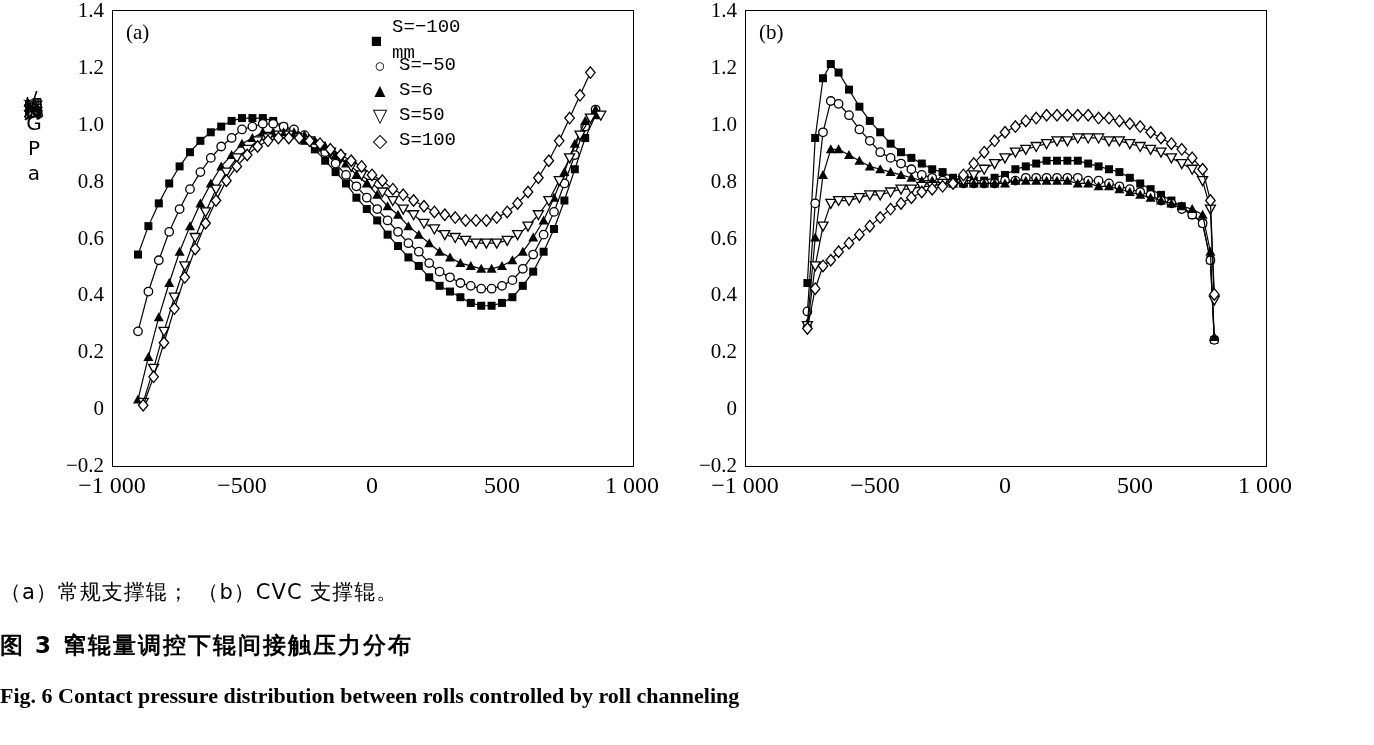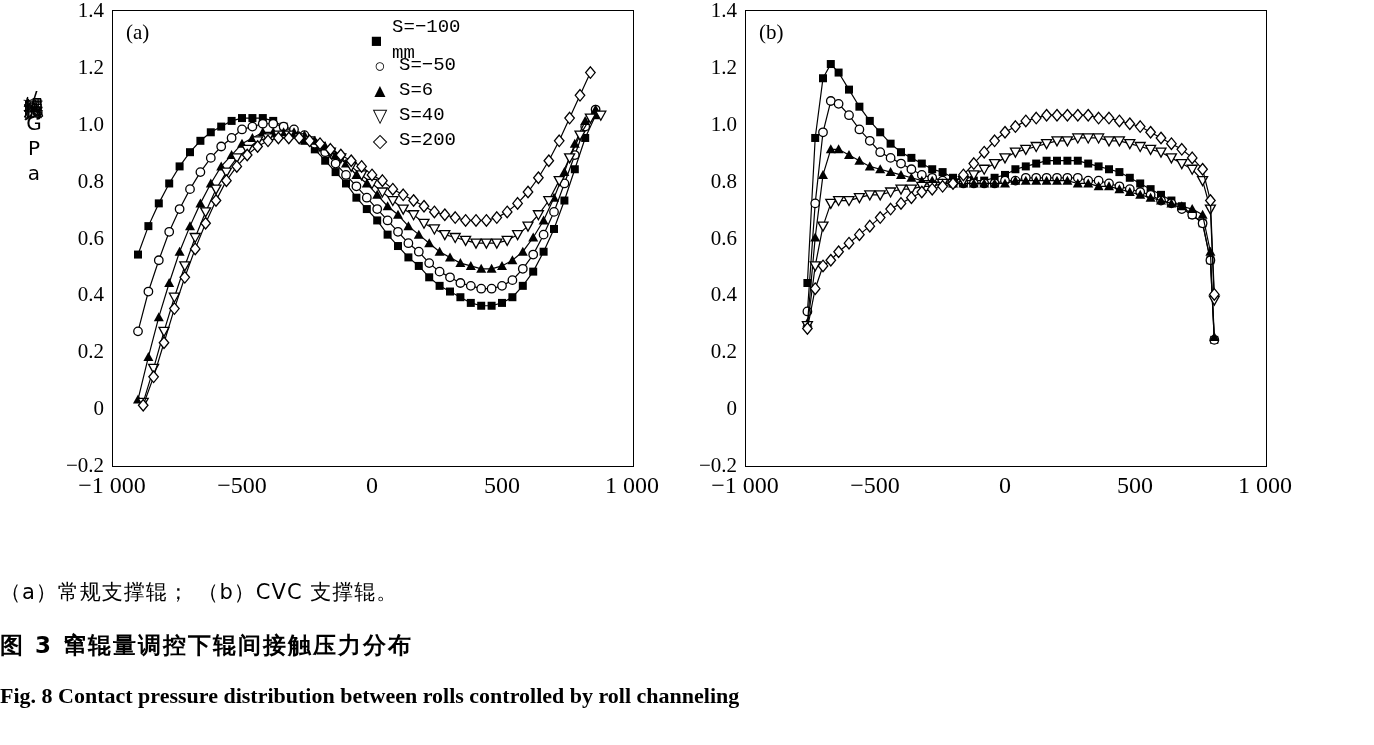--- a/index.html
+++ b/index.html
@@ -74,25 +74,25 @@
       <div class="row">
           <span class="mk">○</span>
           <span class="tx">S=−50</span>
         </div>
       <div class="row">
           <span class="mk">▲</span>
           <span class="tx">S=6</span>
         </div>
       <div class="row">
           <span class="mk">▽</span>
-          <span class="tx">S=40</span>
+          <span class="tx">S=50</span>
         </div>
       <div class="row">
           <span class="mk">◇</span>
-          <span class="tx">S=200</span>
+          <span class="tx">S=100</span>
         </div>
     </div>
 
     <svg id="svgA" width="520" height="455">
         <defs>
           <clipPath id="svgA-clip">
             <rect x="0" y="0" width="520" height="455"></rect>
           </clipPath>
         </defs>
         <g clip-path="url(#svgA-clip)">
@@ -573,15 +573,15 @@
           <polygon points="457.6,153.5 462.35,159.25 457.6,165 452.85,159.25" fill="#fff" stroke="#000" stroke-width="1.3"></polygon>
           <polygon points="465.40000000000003,184.78125 470.15000000000003,190.53125 465.40000000000003,196.28125 460.65000000000003,190.53125" fill="#fff" stroke="#000" stroke-width="1.3"></polygon>
           <polygon points="469.3,278.62499999999994 474.05,284.37499999999994 469.3,290.12499999999994 464.55,284.37499999999994" fill="#fff" stroke="#000" stroke-width="1.3"></polygon>
         </g>
       </svg>
   </div>
 
 
   <div class="caption" id="capSub">（a）常规支撑辊； （b）CVC 支撑辊。</div>
   <div class="caption" id="capCn">图 3   窜辊量调控下辊间接触压力分布</div>
-  <div class="caption" id="capEn">Fig. 8   Contact pressure distribution between rolls controlled by roll channeling</div>
+  <div class="caption" id="capEn">Fig. 6   Contact pressure distribution between rolls controlled by roll channeling</div>
 
 </div>
 
 </body></html>

